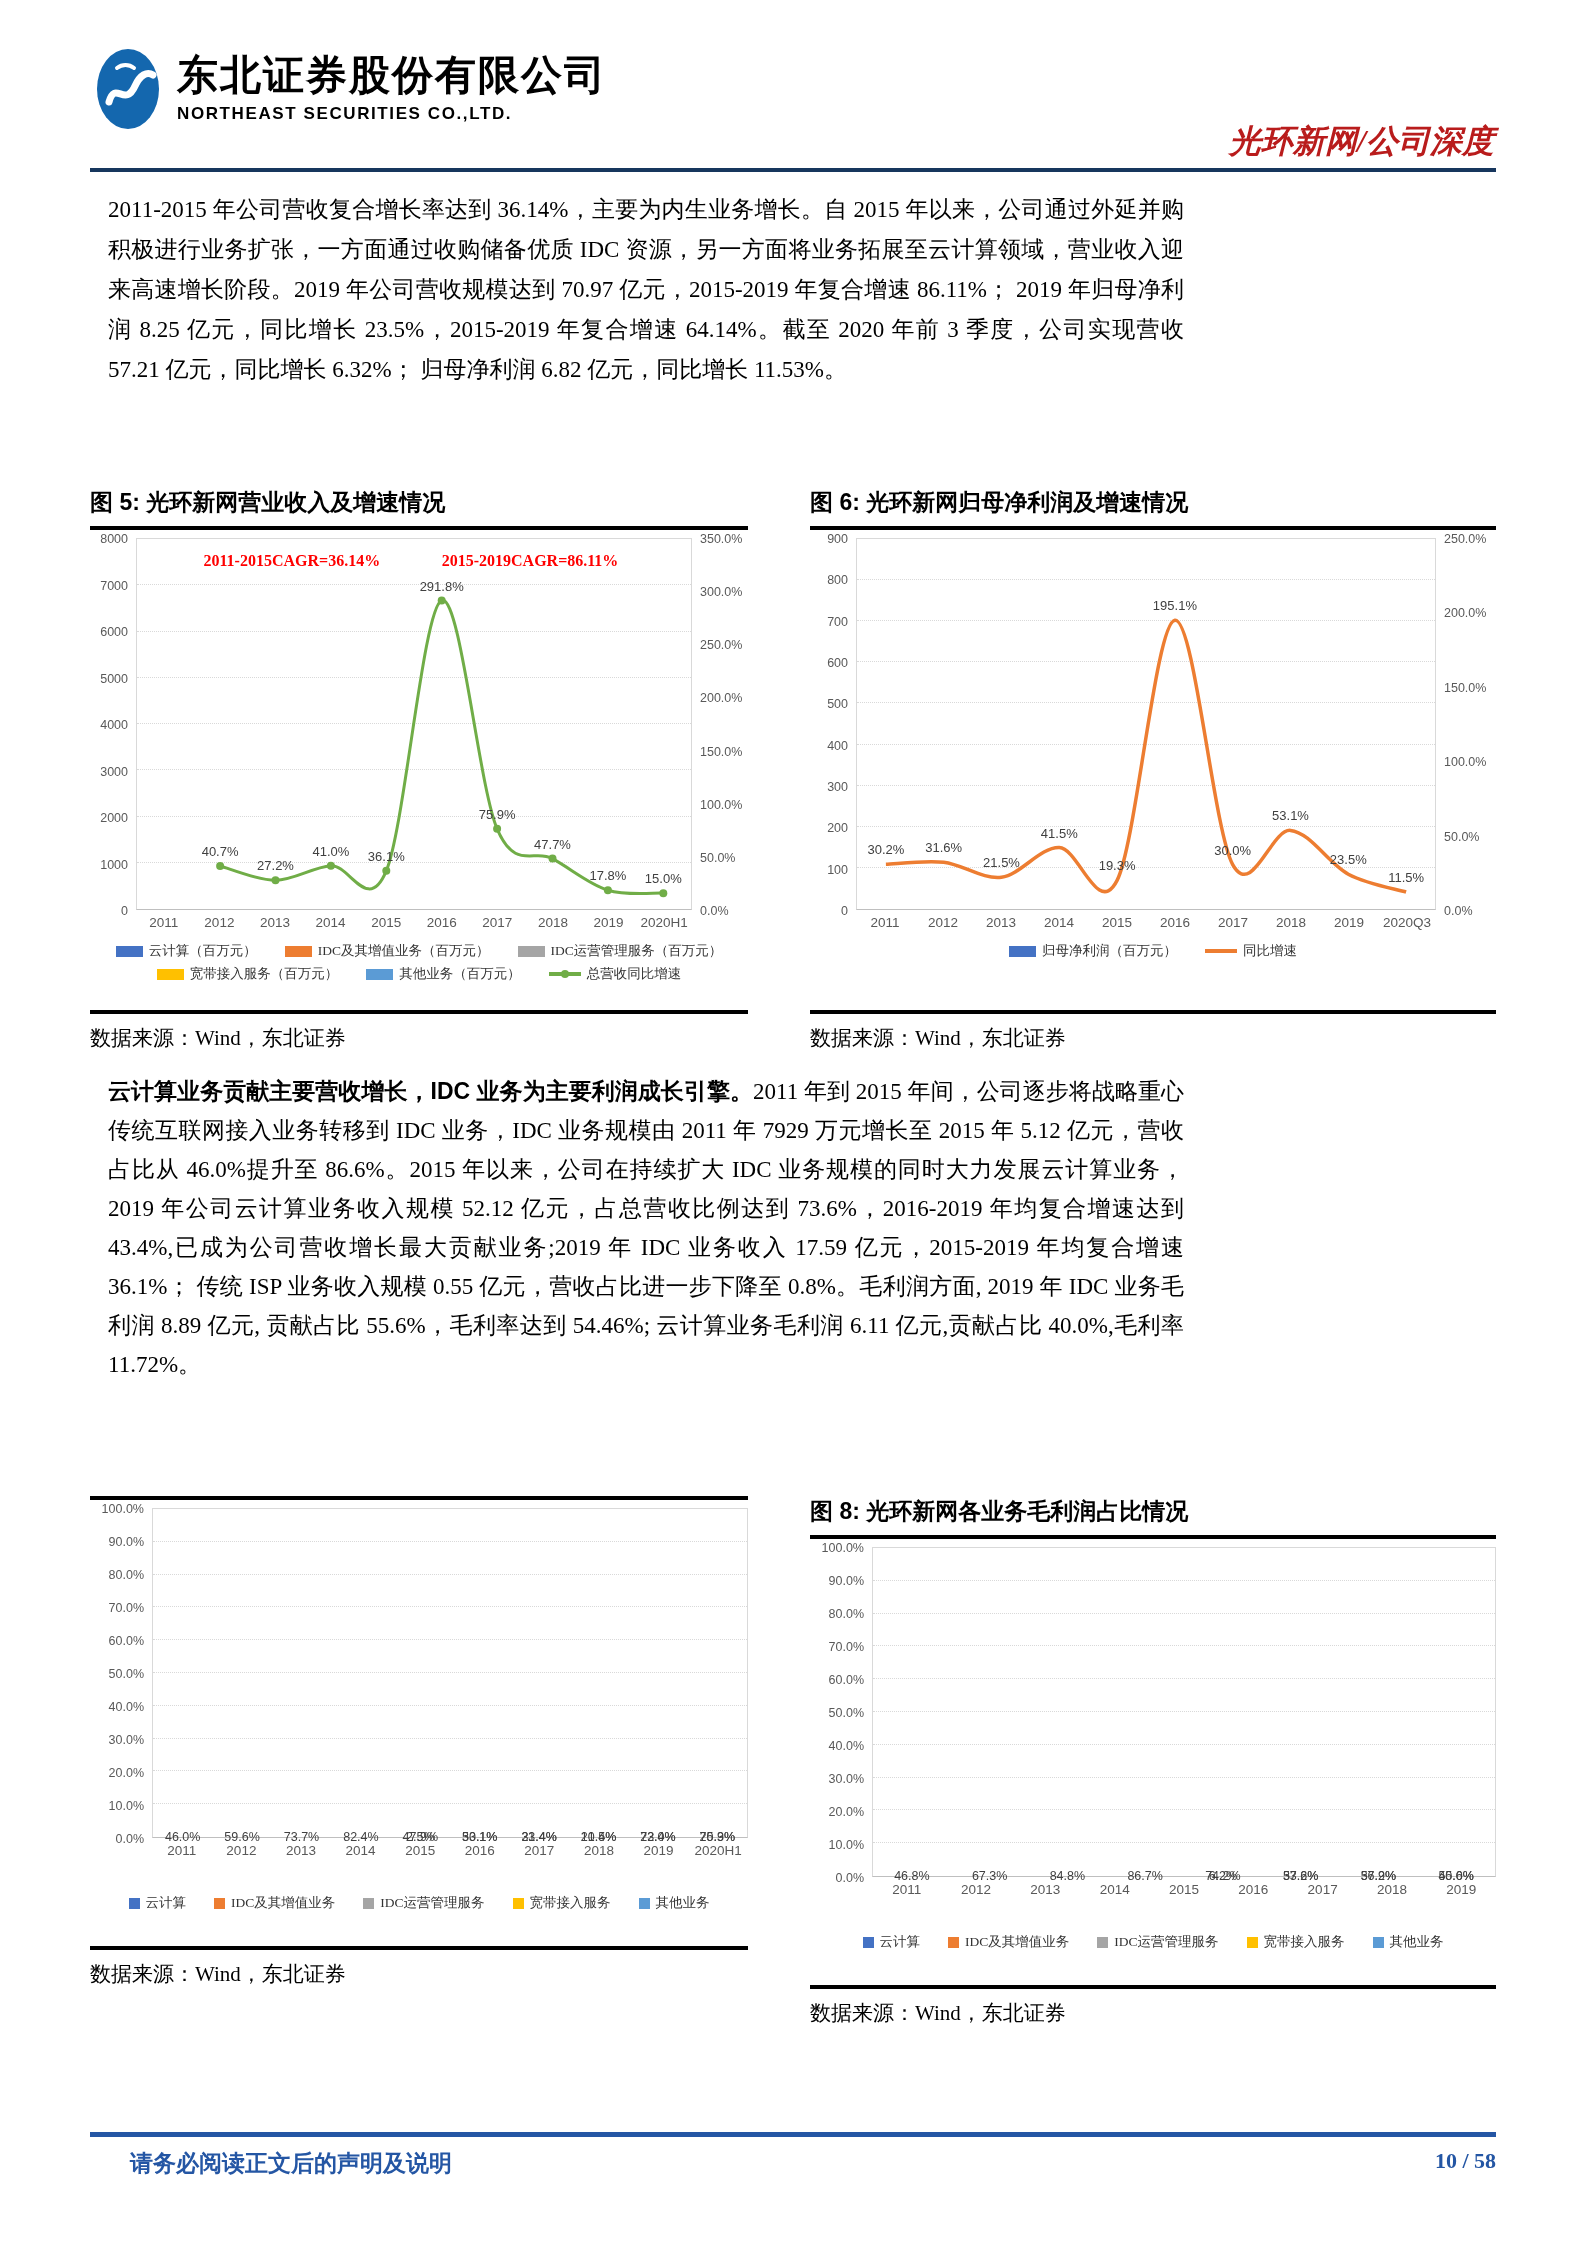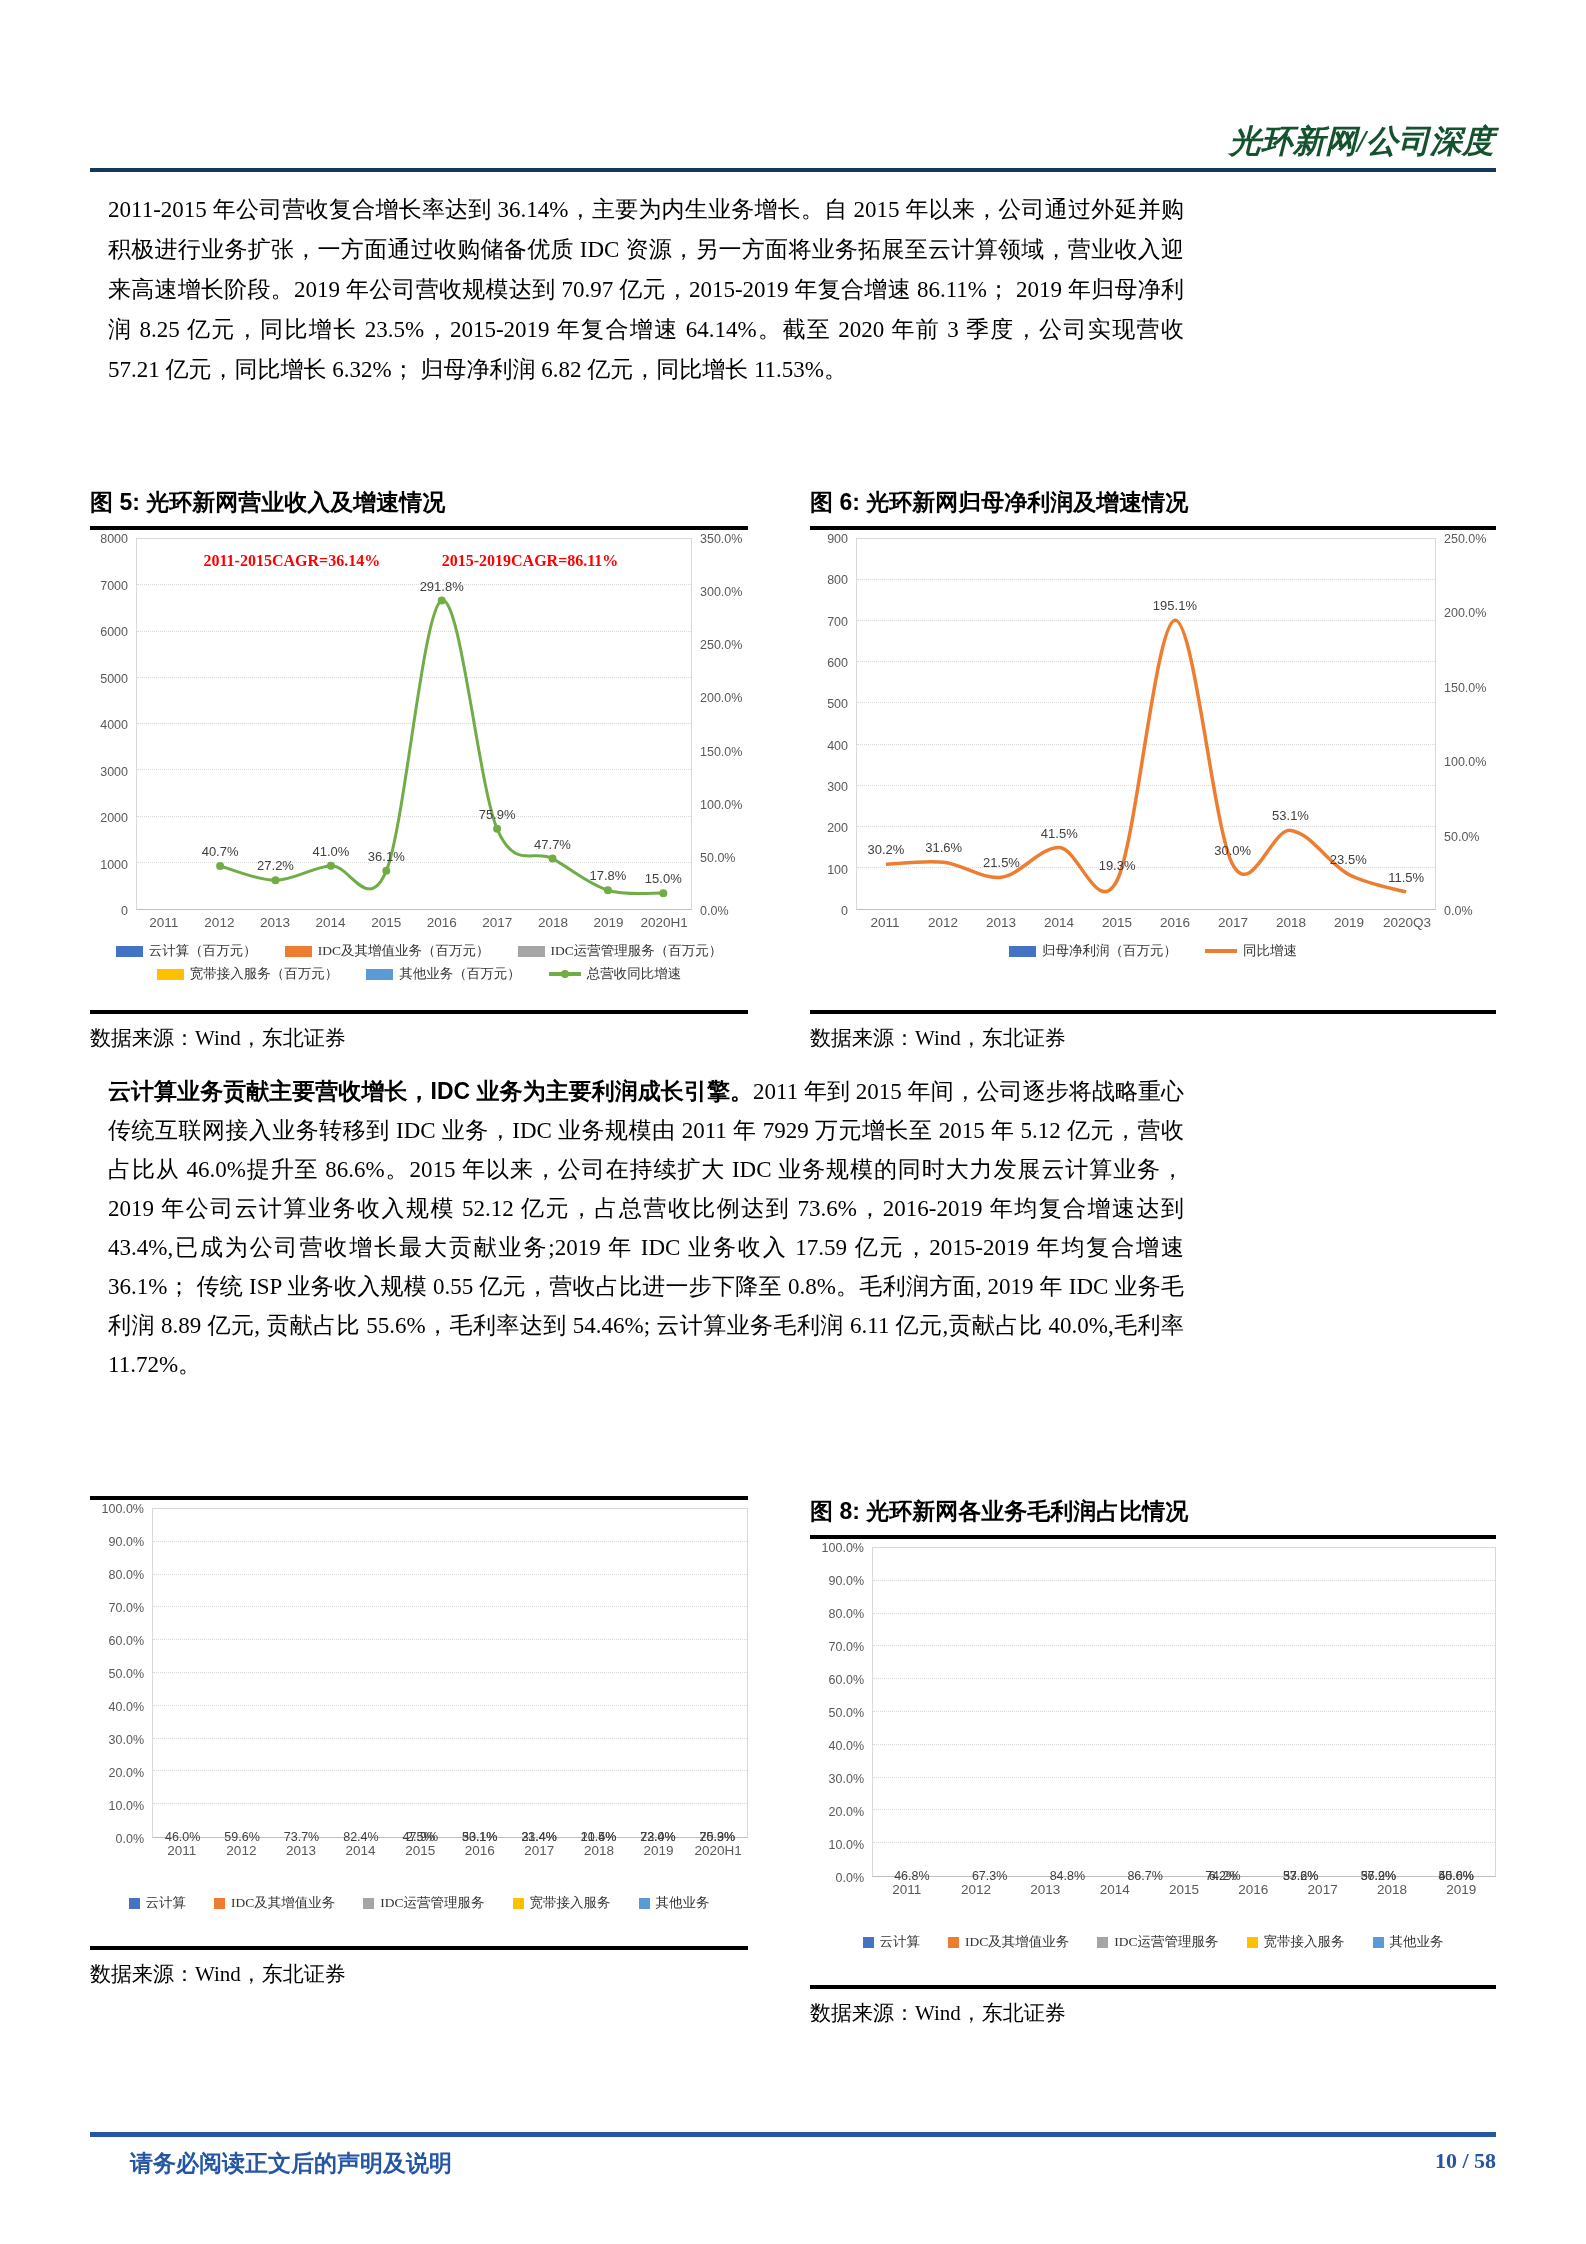--- a/index.html
+++ b/index.html
@@ -7,21 +7,21 @@
   .page {
     position: relative; width: 1586px; height: 2244px; margin: 0 auto;
     background: #ffffff; overflow: hidden;
     font-family: "Liberation Serif", "DejaVu Serif", serif; color: #000;
   }
   
   .header { position: absolute; top: 46px; left: 95px; display: flex; align-items: center; gap: 16px; }
   .logo { width: 66px; height: 86px; flex: 0 0 auto; }
   .brand-cn { font-family: "Liberation Sans", "DejaVu Sans", sans-serif; font-weight: bold; font-size: 41px; letter-spacing: 2px; line-height: 1.05; }
   .brand-en { font-family: "Liberation Sans", "DejaVu Sans", sans-serif; font-weight: bold; font-size: 17px; letter-spacing: 1.6px; margin-top: 6px; }
-  .report-tag { position: absolute; top: 120px; right: 92px; font-size: 32px; font-weight: bold; color: #14532d; font-style: italic; }
+  .report-tag { position: absolute; top: 120px; right: 92px; font-size: 32px; font-weight: bold; color: #b91c1c; font-style: italic; }
   .header-rule { position: absolute; top: 168px; left: 90px; width: 1406px; height: 4px; background: #17365D; }
   
   .para { position: absolute; left: 108px; width: 1076px; font-size: 23px; text-align: justify; }
   .p1 { top: 190px; line-height: 40px; }
   .p2 { top: 1072px; line-height: 39px; }
   .p2 .lead { font-family: "Liberation Sans", "DejaVu Sans", sans-serif; font-weight: bold; }
   
   .fig-row { position: absolute; left: 90px; width: 1406px; display: flex; justify-content: space-between; }
   .row1 { top: 487px; }
   .row2 { top: 1496px; }
@@ -65,20 +65,31 @@
   .footer-rule { position: absolute; top: 2132px; left: 90px; width: 1406px; height: 5px; background: #2456A4; }
   .footer-text { position: absolute; top: 2148px; left: 90px; width: 1406px; display: flex; justify-content: space-between; }
   .disclaimer { margin-left: 40px; font-size: 23px; font-weight: bold; color: #2456A4; }
   .page-num { font-size: 22px; font-weight: bold; color: #2456A4; }
 </style>
 </head>
 <body>
 
 <div class="page">
 
+  <div class="header">
+    <svg class="logo" viewBox="0 0 66 86">
+      <ellipse cx="33" cy="43" rx="31" ry="40" fill="#1467AE"></ellipse>
+      <path d="M14 56 C20 34 30 62 40 40 C45 29 52 25 58 29" stroke="#ffffff" stroke-width="7" fill="none" stroke-linecap="round"></path>
+      <path d="M22 22 C27 18 34 18 39 22" stroke="#ffffff" stroke-width="4" fill="none" stroke-linecap="round"></path>
+    </svg>
+    <div>
+      <div class="brand-cn">东北证券股份有限公司</div>
+      <div class="brand-en">NORTHEAST SECURITIES CO.,LTD.</div>
+    </div>
+  </div>
   <div class="report-tag">光环新网/公司深度</div>
   <div class="header-rule"></div>
 
   <div class="para p1">2011-2015 年公司营收复合增长率达到 36.14%，主要为内生业务增长。自 2015 年以来，公司通过外延并购积极进行业务扩张，一方面通过收购储备优质 IDC 资源，另一方面将业务拓展至云计算领域，营业收入迎来高速增长阶段。2019 年公司营收规模达到 70.97 亿元，2015-2019 年复合增速 86.11%； 2019 年归母净利润 8.25 亿元，同比增长 23.5%，2015-2019 年复合增速 64.14%。截至 2020 年前 3 季度，公司实现营收 57.21 亿元，同比增长 6.32%； 归母净利润 6.82 亿元，同比增长 11.53%。</div>
 
   <div class="fig-row row1">
     <div class="figure fig-w1 h476 lg-mt1">
       <div class="fig-title">图  5:  光环新网营业收入及增速情况</div>
       <div class="fig-rule"></div>
       <div class="chart-box">

